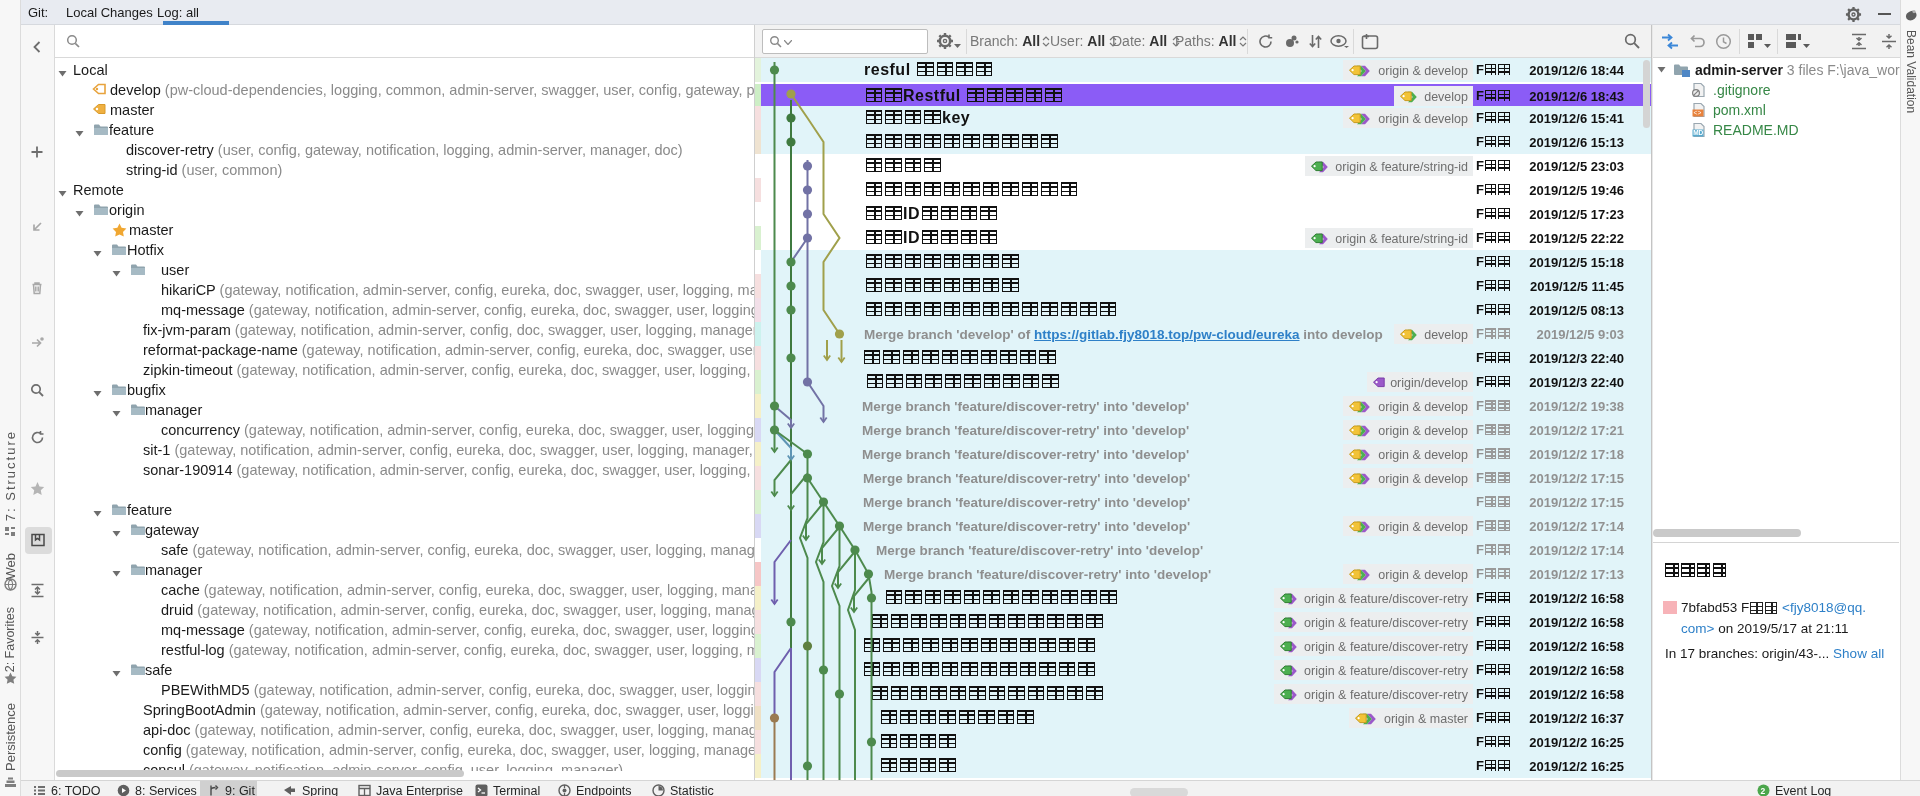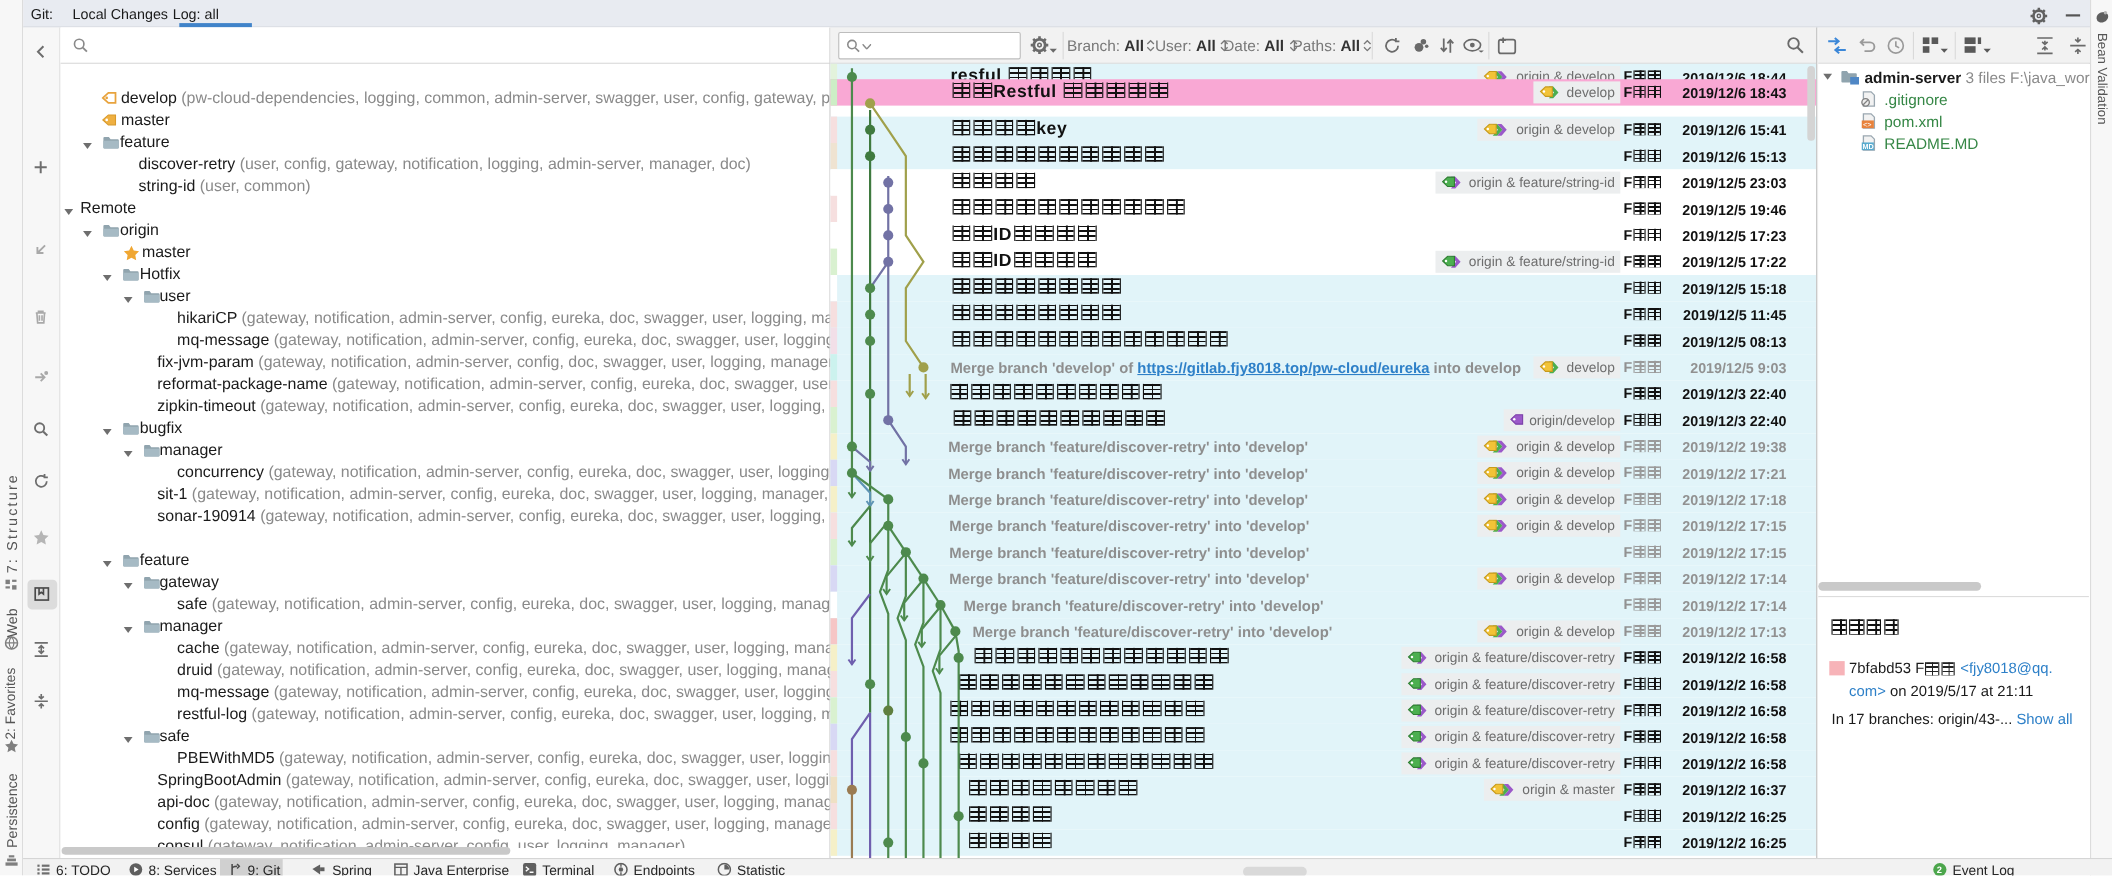--- a/index.html
+++ b/index.html
@@ -168,20 +168,26 @@
 </div>
 
 <div id="lpanel">
  <div id="lsearch">
       <svg class="abs" style="left:11px;top:9px" width="15" height="15" viewBox="0 0 15 15">
         <circle cx="6" cy="6" r="4.3" fill="none" stroke="#8a8a8a" stroke-width="1.5"></circle>
         <path d="M9.3 9.3 L13 13" stroke="#8a8a8a" stroke-width="1.7"></path>
       </svg>
     </div>
  <div id="ltree">
+<div class="trow" style="top:1px">
+        <span class="ticon" style="left:3px;top:5px"><svg width="9" height="9" viewBox="0 0 9 9">
+            <path d="M0.5 2 L8.5 2 L4.5 7.5 Z" fill="#6e6e6e"></path>
+          </svg></span>
+        <span class="tname" style="left:18px">Local</span>
+      </div>
 <div class="trow" style="top:21px">
         <span class="ticon" style="left:37px;top:3px"><svg width="15" height="13" viewBox="0 0 15 13">
             <path d="M1.5 6 L6.5 1.5 h6.5 v9 H6.5 Z" fill="none" stroke="#e8a33d" stroke-width="1.6"></path>
             <circle cx="5" cy="6" r="1.2" fill="#e8a33d"></circle>
           </svg></span>
         <span class="tname" style="left:55px">develop <span class="tp">(pw-cloud-dependencies, logging, common, admin-server, swagger, user, config, gateway, pw-cloud-dependencies)</span></span>
       </div>
 <div class="trow" style="top:41px">
         <span class="ticon" style="left:37px;top:3px"><svg width="15" height="13" viewBox="0 0 15 13">
             <path d="M1.5 6 L6.5 1.5 h6.5 v9 H6.5 Z" fill="#efb041" stroke="#d99a2b" stroke-width="1"></path>
@@ -238,21 +244,21 @@
         <span class="tname" style="left:72px">Hotfix</span>
       </div>
 <div class="trow" style="top:201px">
         <span class="ticon" style="left:57px;top:5px"><svg width="9" height="9" viewBox="0 0 9 9">
             <path d="M0.5 2 L8.5 2 L4.5 7.5 Z" fill="#6e6e6e"></path>
           </svg></span>
         <span class="ticon" style="left:75px;top:3px"><svg width="16" height="13" viewBox="0 0 16 13">
             <path d="M1 2.5 q0-1 1-1 h4 l1.5 2 H14 q1 0 1 1 V11 q0 1-1 1 H2 q-1 0-1-1 Z" fill="#90a4ae"></path>
             <path d="M1 5 H15 V11 q0 1-1 1 H2 q-1 0-1-1 Z" fill="#a6bac4"></path>
           </svg></span>
-        <span class="tname" style="left:90px">user</span>
+        <span class="tname" style="left:106px">user</span>
       </div>
 <div class="trow" style="top:221px">
         <span class="tname" style="left:106px">hikariCP <span class="tp">(gateway, notification, admin-server, config, eureka, doc, swagger, user, logging, manager, common)</span></span>
       </div>
 <div class="trow" style="top:241px">
         <span class="tname" style="left:106px">mq-message <span class="tp">(gateway, notification, admin-server, config, eureka, doc, swagger, user, logging, manager)</span></span>
       </div>
 <div class="trow" style="top:261px">
         <span class="tname" style="left:88px">fix-jvm-param <span class="tp">(gateway, notification, admin-server, config, doc, swagger, user, logging, manager, common)</span></span>
       </div>
@@ -444,21 +450,21 @@
           </g>
           <g transform="translate(9,0.7)">
             <path d="M0 0 l4.8 5.3 L0 10.6 l4 0 L8.8 5.3 4 0 Z" fill="#4caf50"></path>
           </g>
           <path d="M1.5 5.2 L6 1 h6.2 v8.6 H6 Z" fill="#f2c337" stroke="#c79a1d" stroke-width="1"></path>
           <circle cx="4.6" cy="5.2" r="1.1" fill="#fff"></circle>
         </svg><span class="labt">origin &amp; develop</span></span></div>
 <div class="auth">F<i class="ca"></i><i class="ca"></i></div>
 <div class="date">2019/12/6 18:44</div>
 </div>
-<div class="crow" style="top:72px;background:#f9a8d4">
+<div class="crow" style="top:84px;background:#8b5cf6">
 <div class="strip" style="background:#cdeec6"></div>
 <div class="cmsg" style="left:109px"><i class="c"></i><i class="c"></i><span>Restful </span><i class="c"></i><i class="c"></i><i class="c"></i><i class="c"></i><i class="c"></i></div>
 <div class="labwrap"><span class="lab"><svg width="21" height="12" viewBox="0 0 21 12" style="vertical-align:-2px">
           <g transform="translate(9,0.7)">
             <path d="M0 0 l4.8 5.3 L0 10.6 l4 0 L8.8 5.3 4 0 Z" fill="#4caf50"></path>
           </g>
           <path d="M1.5 5.2 L6 1 h6.2 v8.6 H6 Z" fill="#f2c337" stroke="#c79a1d" stroke-width="1"></path>
           <circle cx="4.6" cy="5.2" r="1.1" fill="#fff"></circle>
         </svg><span class="labt">develop</span></span></div>
 <div class="auth">F<i class="ca"></i><i class="ca"></i></div>
@@ -518,21 +524,21 @@
 <div class="strip" style="background:#d9f1d0"></div>
 <div class="cmsg" style="left:109px"><i class="c"></i><i class="c"></i><span>ID</span><i class="c"></i><i class="c"></i><i class="c"></i><i class="c"></i></div>
 <div class="labwrap"><span class="lab"><svg width="21" height="12" viewBox="0 0 21 12" style="vertical-align:-2px">
           <g transform="translate(9,0.7)">
             <path d="M0 0 l4.8 5.3 L0 10.6 l4 0 L8.8 5.3 4 0 Z" fill="#9b59c9"></path>
           </g>
           <path d="M1.5 5.2 L6 1 h6.2 v8.6 H6 Z" fill="#4caf50" stroke="#2e7d32" stroke-width="1"></path>
           <circle cx="4.6" cy="5.2" r="1.1" fill="#fff"></circle>
         </svg><span class="labt">origin &amp; feature/string-id</span></span></div>
 <div class="auth">F<i class="ca"></i><i class="ca"></i></div>
-<div class="date">2019/12/5 17:22</div>
+<div class="date">2019/12/5 22:22</div>
 </div>
 <div class="crow" style="top:250px;background:#e1f4f9">
 <div class="strip" style="background:#ffffff"></div>
 <div class="cmsg" style="left:109px"><i class="c"></i><i class="c"></i><i class="c"></i><i class="c"></i><i class="c"></i><i class="c"></i><i class="c"></i><i class="c"></i></div>
 <div class="labwrap"></div>
 <div class="auth">F<i class="ca"></i><i class="ca"></i></div>
 <div class="date">2019/12/5 15:18</div>
 </div>
 <div class="crow" style="top:274px;background:#e1f4f9">
 <div class="strip" style="background:#f6dfdf"></div>

